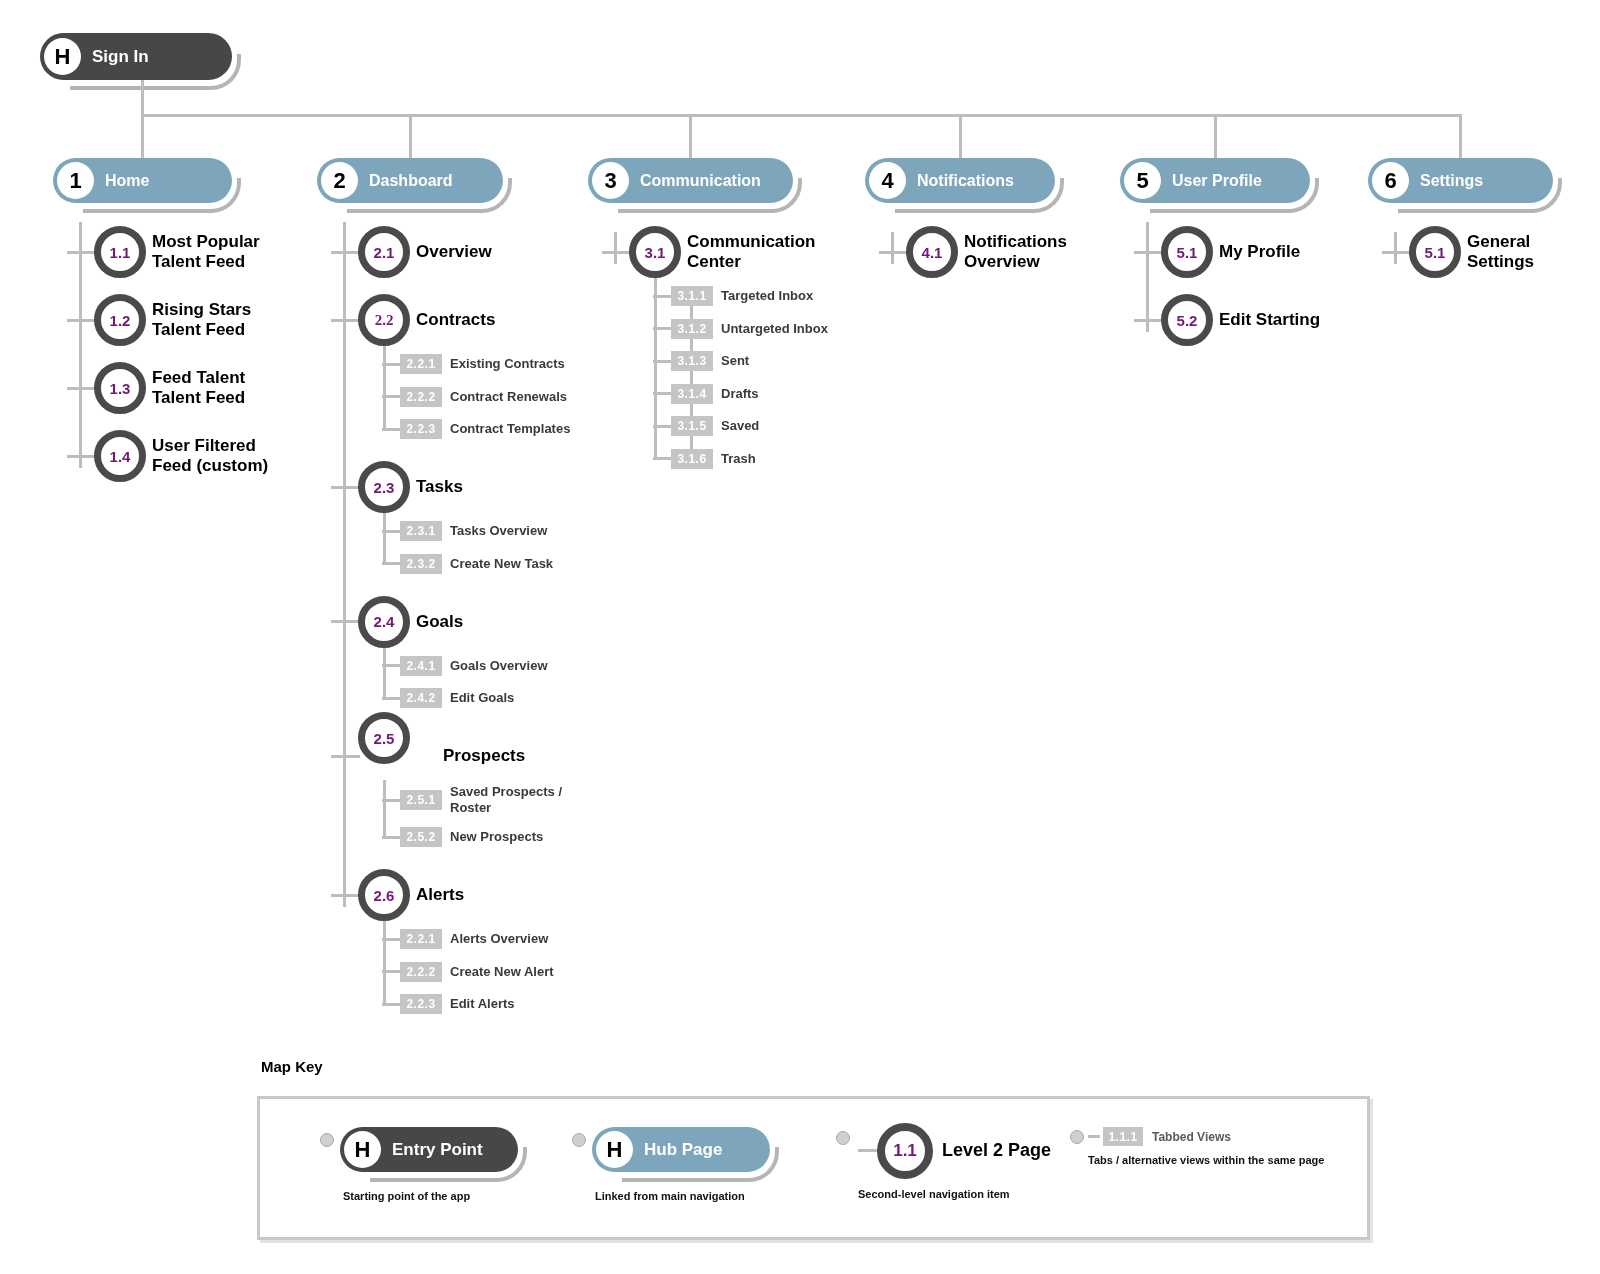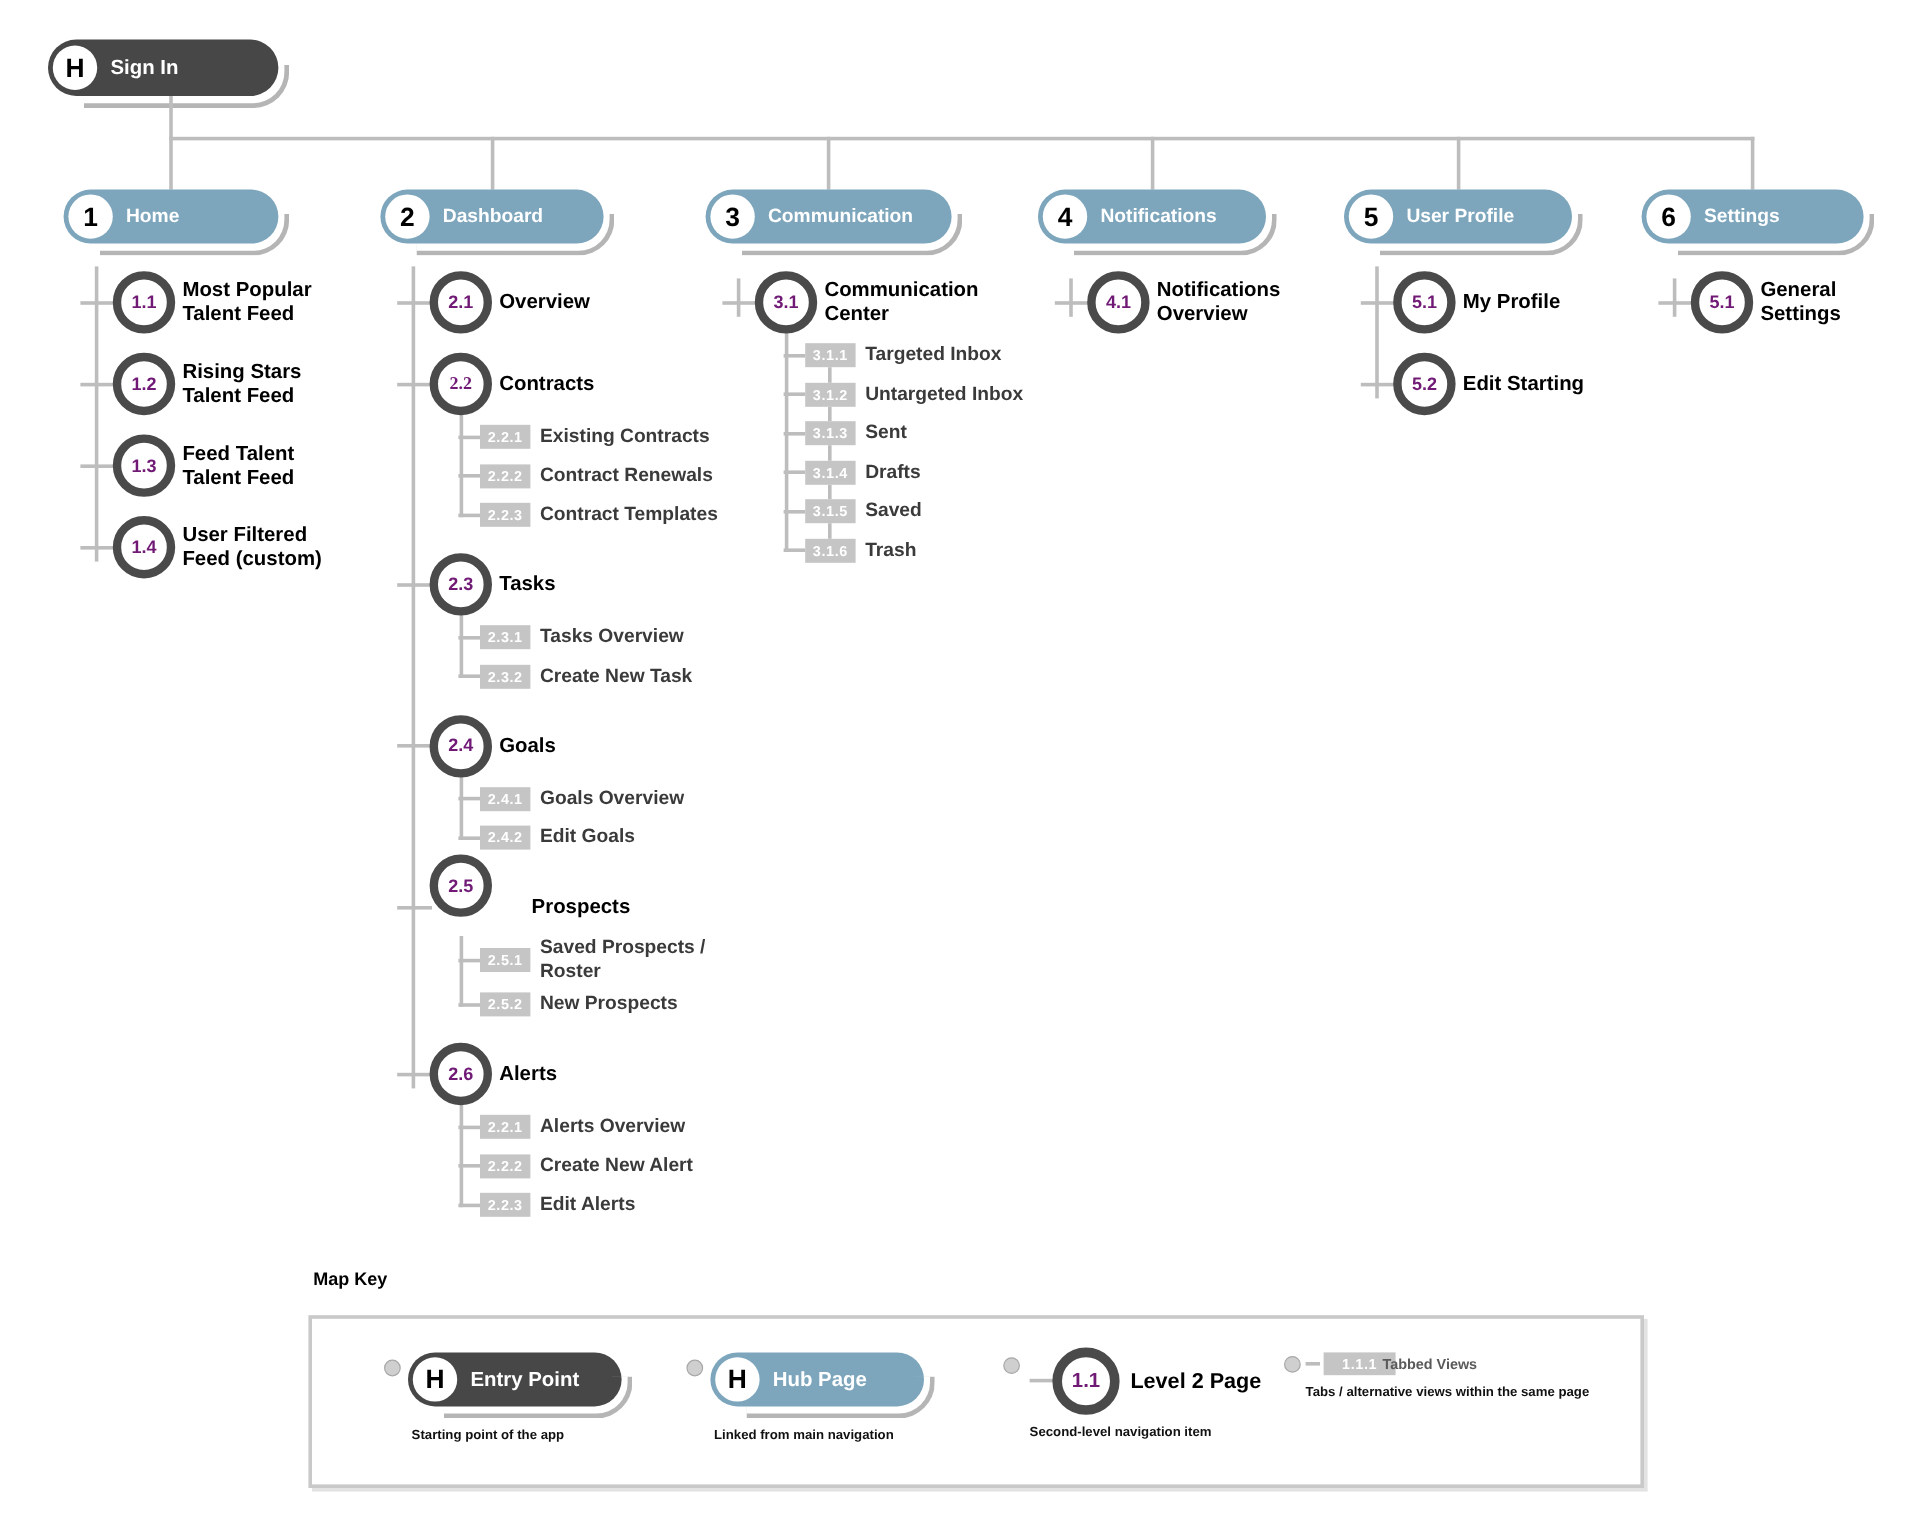--- a/index.html
+++ b/index.html
@@ -24,21 +24,21 @@
   .l2{position:absolute;width:38px;height:38px;border:7px solid var(--ring);border-radius:50%;
       background:#fff;color:#701a75;display:flex;align-items:center;justify-content:center;
       font-weight:bold;font-size:15px;}
   .l2.big{width:40px;height:40px;border-width:8px;font-size:17px;}
   .l2label{position:absolute;transform:translateY(-50%);font-weight:bold;font-size:17px;
       line-height:1.18;color:#000;white-space:nowrap;}
   .l2label span,.tablabel span{display:block;}
   .tabbox{position:absolute;width:42px;height:20px;background:var(--box);color:#fff;
       font-weight:bold;font-size:12px;display:flex;align-items:center;justify-content:center;
       letter-spacing:.5px;}
-  .tablabel{position:absolute;transform:translateY(-50%);font-weight:bold;font-size:16px;
+  .tablabel{position:absolute;transform:translateY(-50%);font-weight:bold;font-size:13px;
       line-height:1.25;color:#3a3a3a;white-space:nowrap;}
   .keybullet{position:absolute;width:12px;height:12px;border-radius:50%;
       background:#cfcfcf;border:1px solid #a8a8a8;}
   .caption{position:absolute;font-weight:bold;font-size:11px;color:#111;white-space:nowrap;}
   .mk-title{position:absolute;font-weight:bold;font-size:15px;color:#000;}
   #mapkey-box{position:absolute;left:257px;top:1096px;width:1107px;height:138px;
       border:3px solid #c9c9c9;background:#fff;box-shadow:3px 3px 0 #e3e3e3;}
   .gray-label{color:#5a5a5a;font-size:12px;}
 </style>
 </head>
@@ -294,16 +294,16 @@
   <div class="caption" style="left:595px;top:1190px;">Linked from main navigation</div>
 
   <div class="keybullet" style="left:836px;top:1131px;"></div>
   <div class="line" style="left:858px;top:1149px;width:20px;height:3px;"></div>
   <div class="l2 big" style="left:877px;top:1123px;">1.1</div>
   <div class="l2label" style="left:942px;top:1151px;font-size:18px;">Level 2 Page</div>
   <div class="caption" style="left:858px;top:1188px;">Second-level navigation item</div>
 
   <div class="keybullet" style="left:1070px;top:1130px;"></div>
   <div class="line" style="left:1088px;top:1135px;width:12px;height:3px;"></div>
-  <div class="tabbox" style="left:1103px;top:1127px;width:60px;height:19px;">1.1.1</div>
+  <div class="tabbox" style="left:1103px;top:1127px;width:40px;height:19px;">1.1.1</div>
   <div class="tablabel gray-label" style="left:1152px;top:1137px;">Tabbed Views</div>
   <div class="caption" style="left:1088px;top:1154px;">Tabs / alternative views within the same page</div>
 </div>
 
 </body></html>

